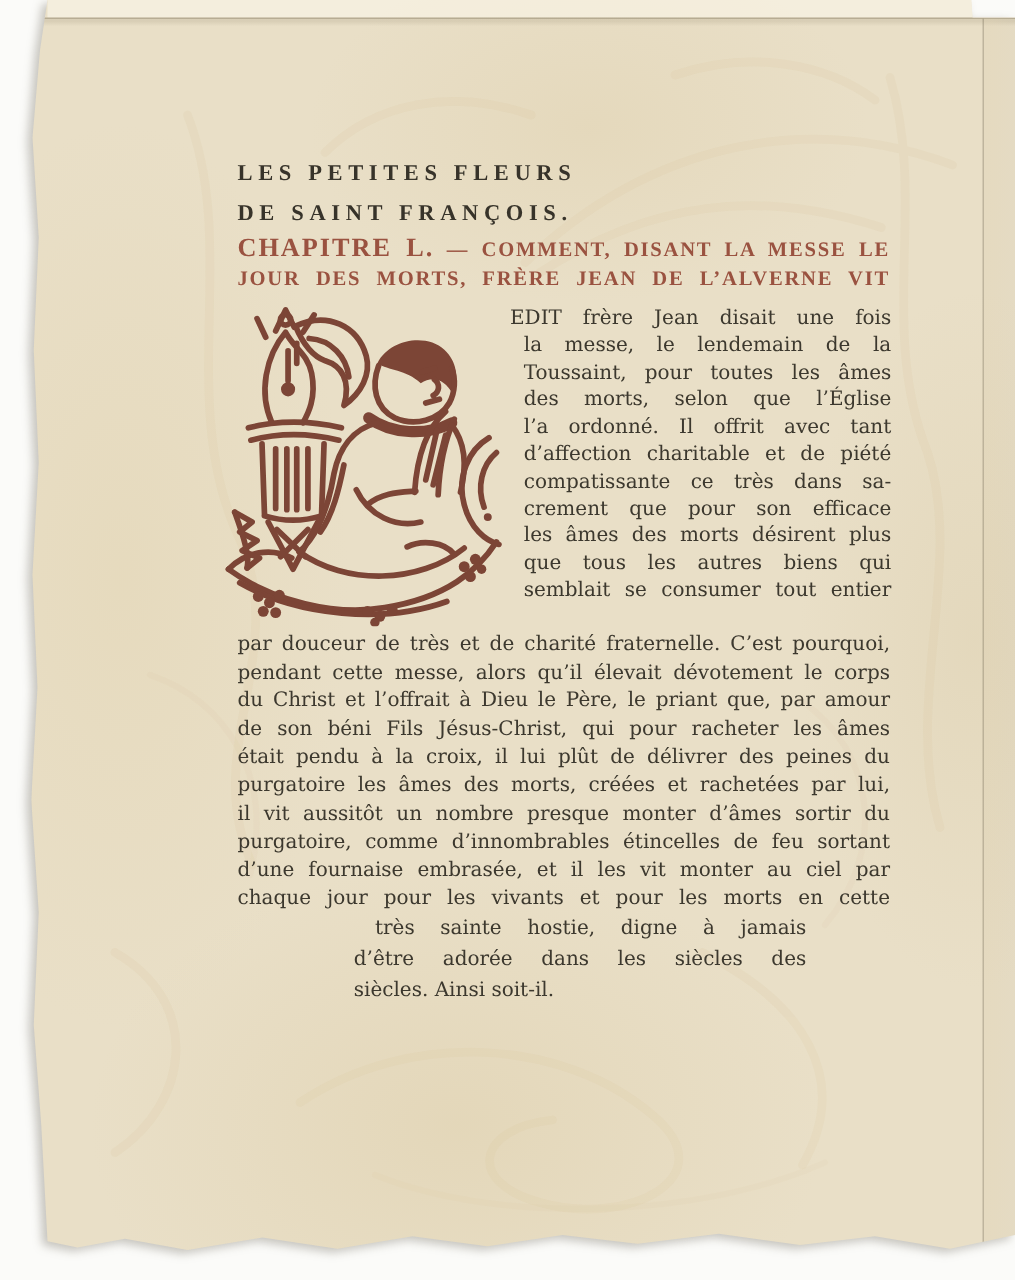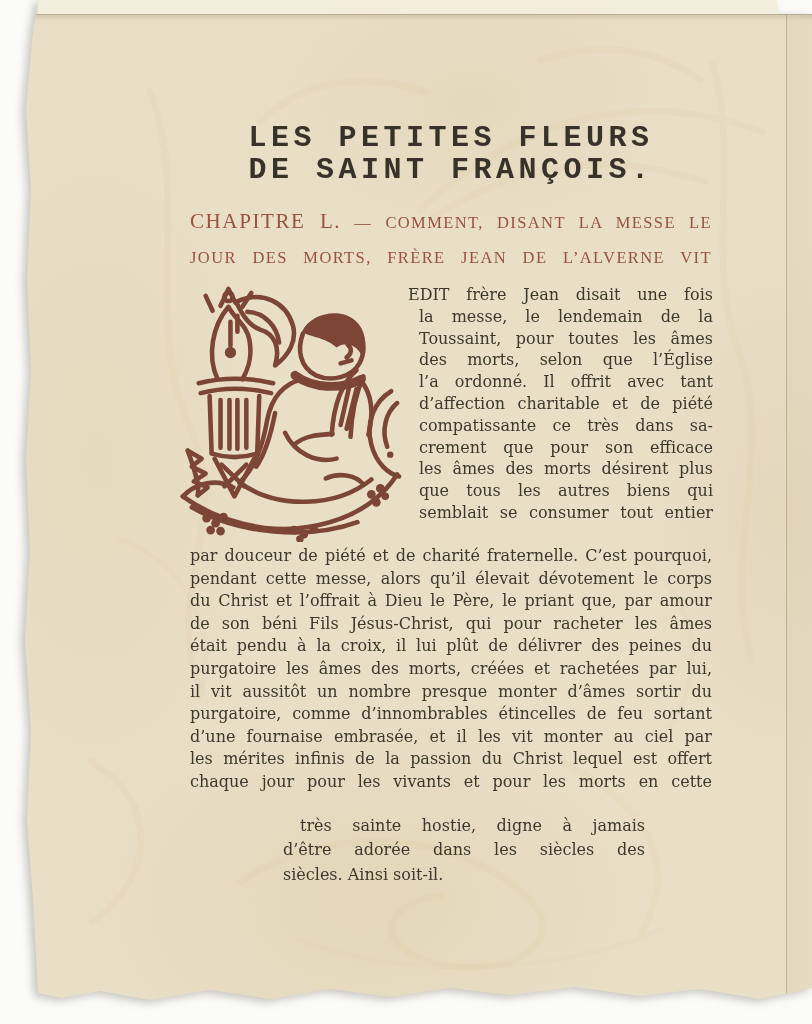--- a/index.html
+++ b/index.html
@@ -28,46 +28,46 @@
   .top-band{position:absolute;left:38px;right:0;top:0;height:14px;background:rgba(253,249,238,.55);}
   .crease-top{position:absolute;left:30px;right:0;top:14px;height:7px;
     background:linear-gradient(to bottom, rgba(141,130,104,.55) 0 1px, rgba(141,130,104,.18) 1px 3px, transparent);}
   .crease-right{position:absolute;top:15px;bottom:0;left:786px;width:26px;
     background:linear-gradient(to right, rgba(120,110,88,.38) 0 1px, rgba(214,200,168,.22) 1px 8px, rgba(0,0,0,.02));}
   .ghost{position:absolute;inset:0;opacity:.55;}
   .ghost path{stroke:#cfb27c;fill:none;stroke-linecap:round;}
 
   .text-block{position:absolute;left:190px;top:122px;width:522px;color:var(--ink,#3c382e);}
   .title{
-    font-family:Liberation Mono, monospace;font-weight:bold;
-    font-size:30px;letter-spacing:4.5px;text-align:center;line-height:32px;
+    font-family:Liberation Serif, serif;font-weight:bold;
+    font-size:18px;letter-spacing:4.5px;text-align:left;line-height:32px;
     color:var(--title-ink,#37332a);
   }
   .chapter{
-    font-family:"Liberation Serif", serif;font-weight:normal;
-    color:var(--rubric,#9a5240);margin-top:18px;line-height:35px;
+    font-family:"Liberation Serif", serif;font-weight:bold;
+    color:var(--rubric,#9a5240);margin-top:1px;line-height:23px;
   }
   .chap-l1{text-align:justify;text-align-last:justify;font-size:16.5px;letter-spacing:1.4px;}
   .chap-l1 .chap-label{font-size:21px;letter-spacing:1.6px;}
   .chap-l2{text-align:justify;text-align-last:justify;font-size:16.5px;letter-spacing:1.4px;}
   .chap-l3{text-align:center;font-size:16.5px;letter-spacing:1.4px;}
 
   .row{display:flex;margin-top:9px;}
   .cut{width:226px;height:258px;margin-left:-14px;flex:0 0 auto;}
   .col-text{width:294px;margin-left:17px;flex:0 0 auto;}
   .tline{white-space:nowrap;}
   .col-text .tline{
     font-size:16px;line-height:21.8px;text-align:justify;text-align-last:justify;white-space:normal;
   }
   .col-text .tline:first-child{margin-left:-11px;}
   .full-text{margin-top:3px;}
   .full-text .tline{font-size:16px;line-height:22.6px;text-align:justify;text-align-last:justify;white-space:normal;}
   .closing{width:362px;margin-left:93px;}
   .closing .tline{font-size:16px;line-height:24.8px;text-align:justify;text-align-last:justify;white-space:normal;}
-  .closing .tline:first-child{padding-left:17px;margin-top:20px;}
+  .closing .tline:first-child{padding-left:17px;}
   .closing .tline:last-child{text-align-last:left;}
 </style>
 </head>
 <body>
 
 <div class="shadow-wrap">
   <div class="paper">
 
     <svg class="ghost" width="812" height="1024">
       <g stroke-width="7" opacity="0.16">
@@ -189,30 +189,29 @@
             <div class="tline">d’affection charitable et de piété</div>
             <div class="tline">compatissante ce très dans sa-</div>
             <div class="tline">crement que pour son efficace</div>
             <div class="tline">les âmes des morts désirent plus</div>
             <div class="tline">que tous les autres biens qui</div>
             <div class="tline">semblait se consumer tout entier</div>
           </div>
       </div>
 
       <div class="full-text">
-          <div class="tline">par douceur de piété et de charité fraternelle. C’est pourquoi,</div>
+          <div class="tline">par douceur de très et de charité fraternelle. C’est pourquoi,</div>
           <div class="tline">pendant cette messe, alors qu’il élevait dévotement le corps</div>
           <div class="tline">du Christ et l’offrait à Dieu le Père, le priant que, par amour</div>
           <div class="tline">de son béni Fils Jésus-Christ, qui pour racheter les âmes</div>
           <div class="tline">était pendu à la croix, il lui plût de délivrer des peines du</div>
           <div class="tline">purgatoire les âmes des morts, créées et rachetées par lui,</div>
           <div class="tline">il vit aussitôt un nombre presque monter d’âmes sortir du</div>
           <div class="tline">purgatoire, comme d’innombrables étincelles de feu sortant</div>
           <div class="tline">d’une fournaise embrasée, et il les vit monter au ciel par</div>
-          <div class="tline">les mérites infinis de la passion du Christ lequel est offert</div>
           <div class="tline">chaque jour pour les vivants et pour les morts en cette</div>
         </div>
 
       <div class="closing">
           <div class="tline">très sainte hostie, digne à jamais</div>
           <div class="tline">d’être adorée dans les siècles des</div>
           <div class="tline">siècles. Ainsi soit-il.</div>
         </div>
 
     </div>

